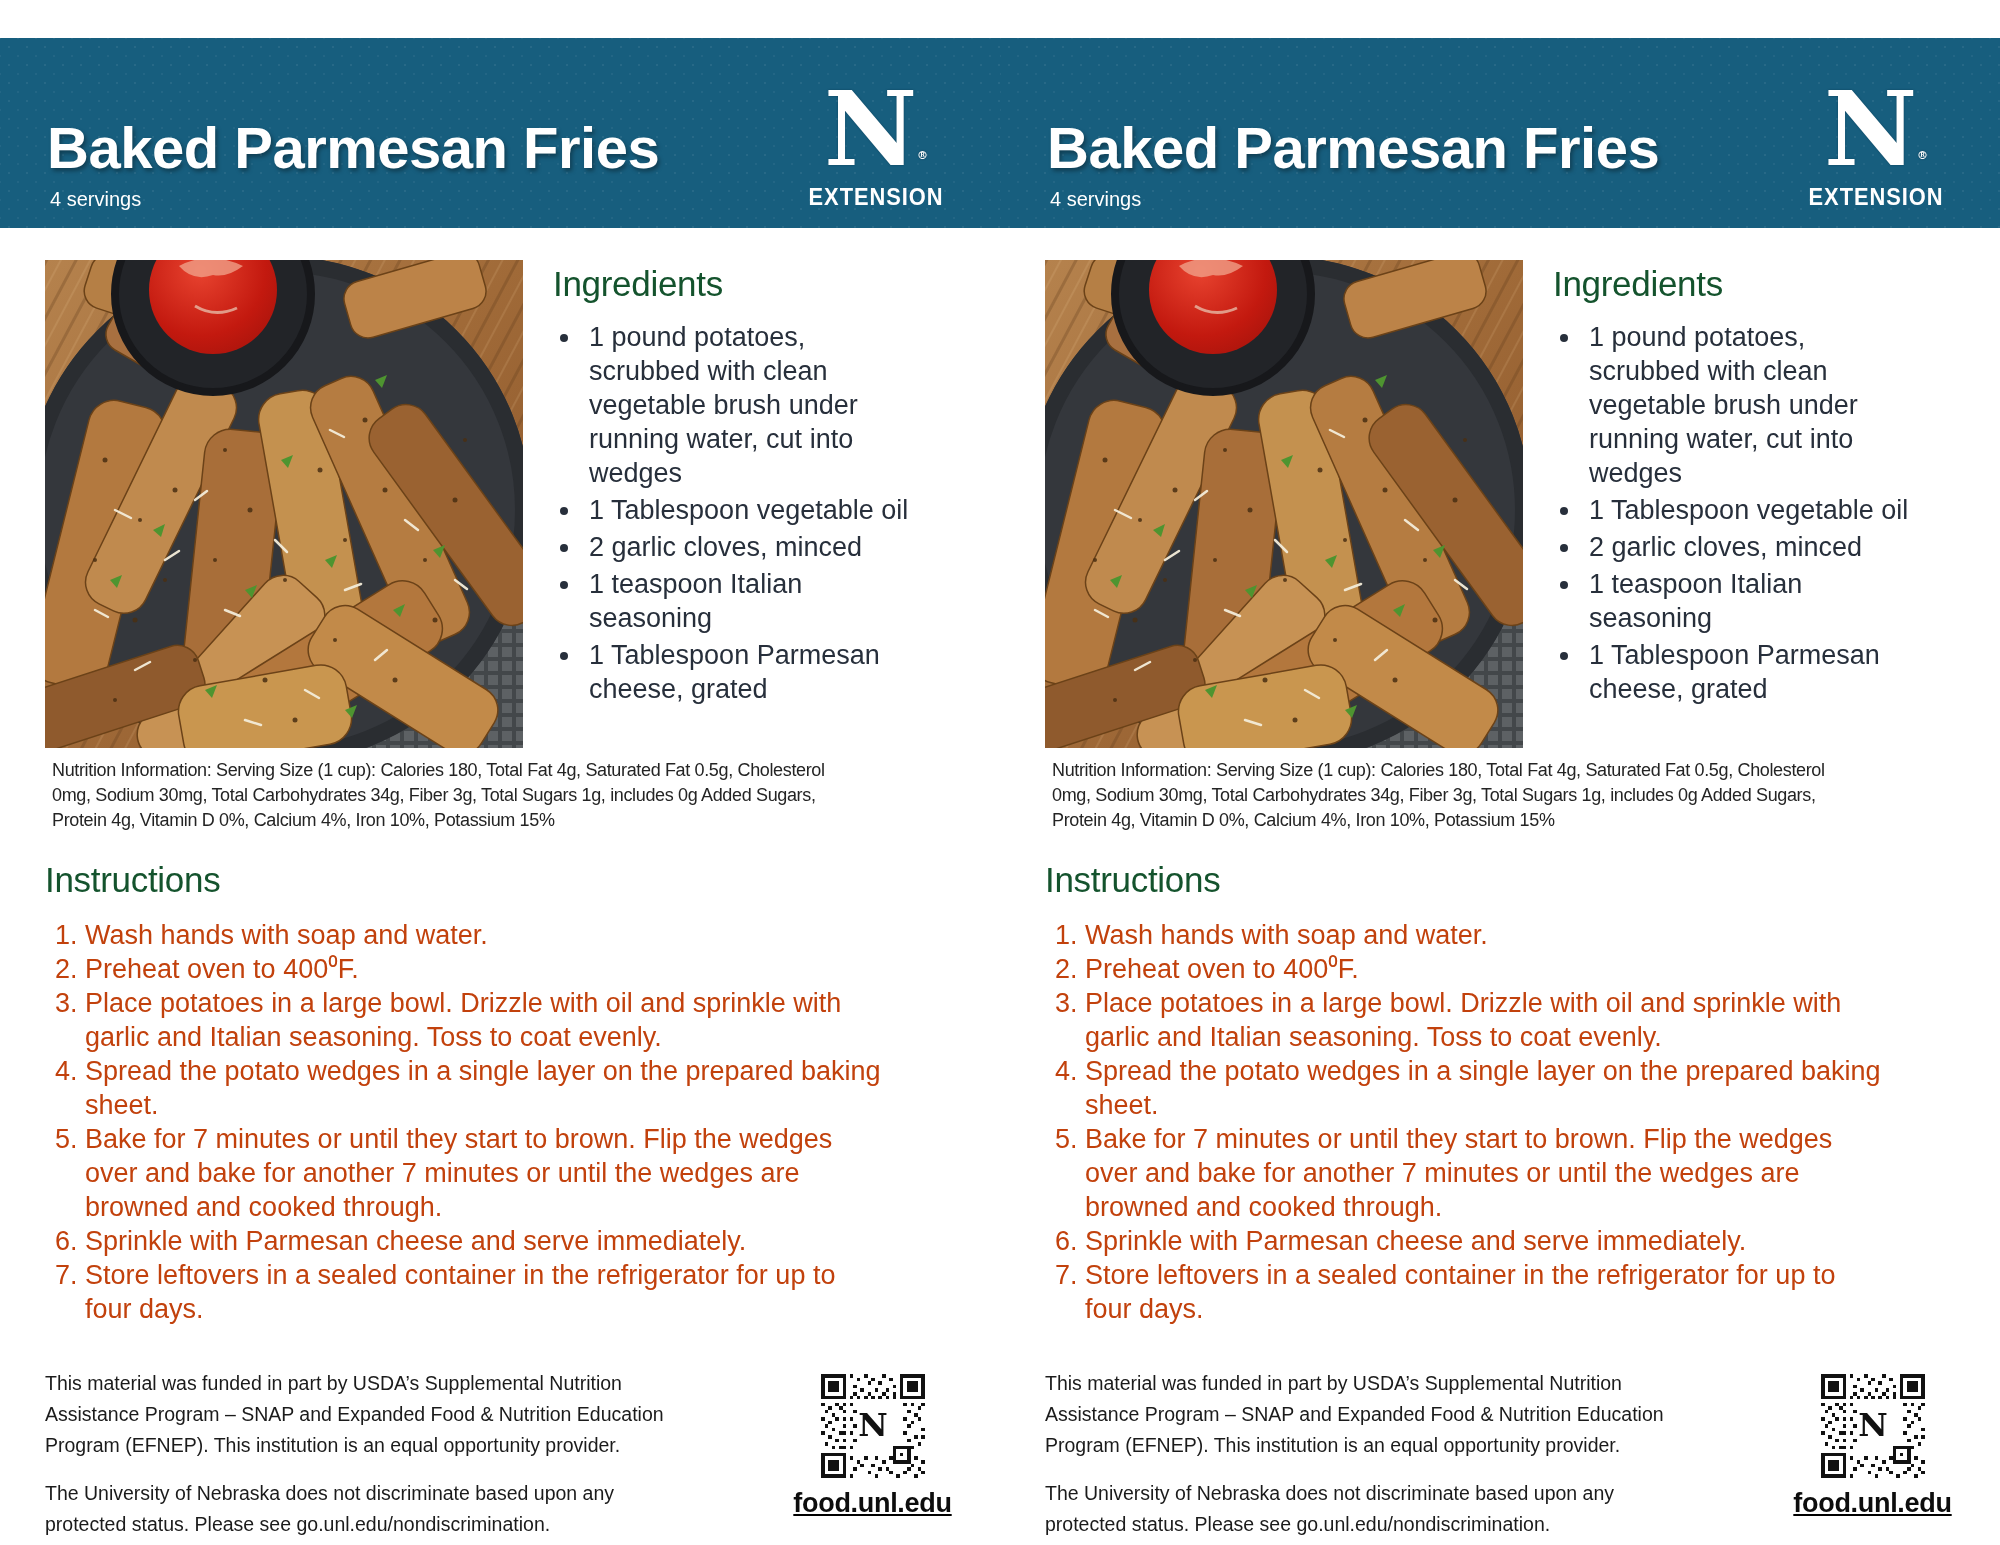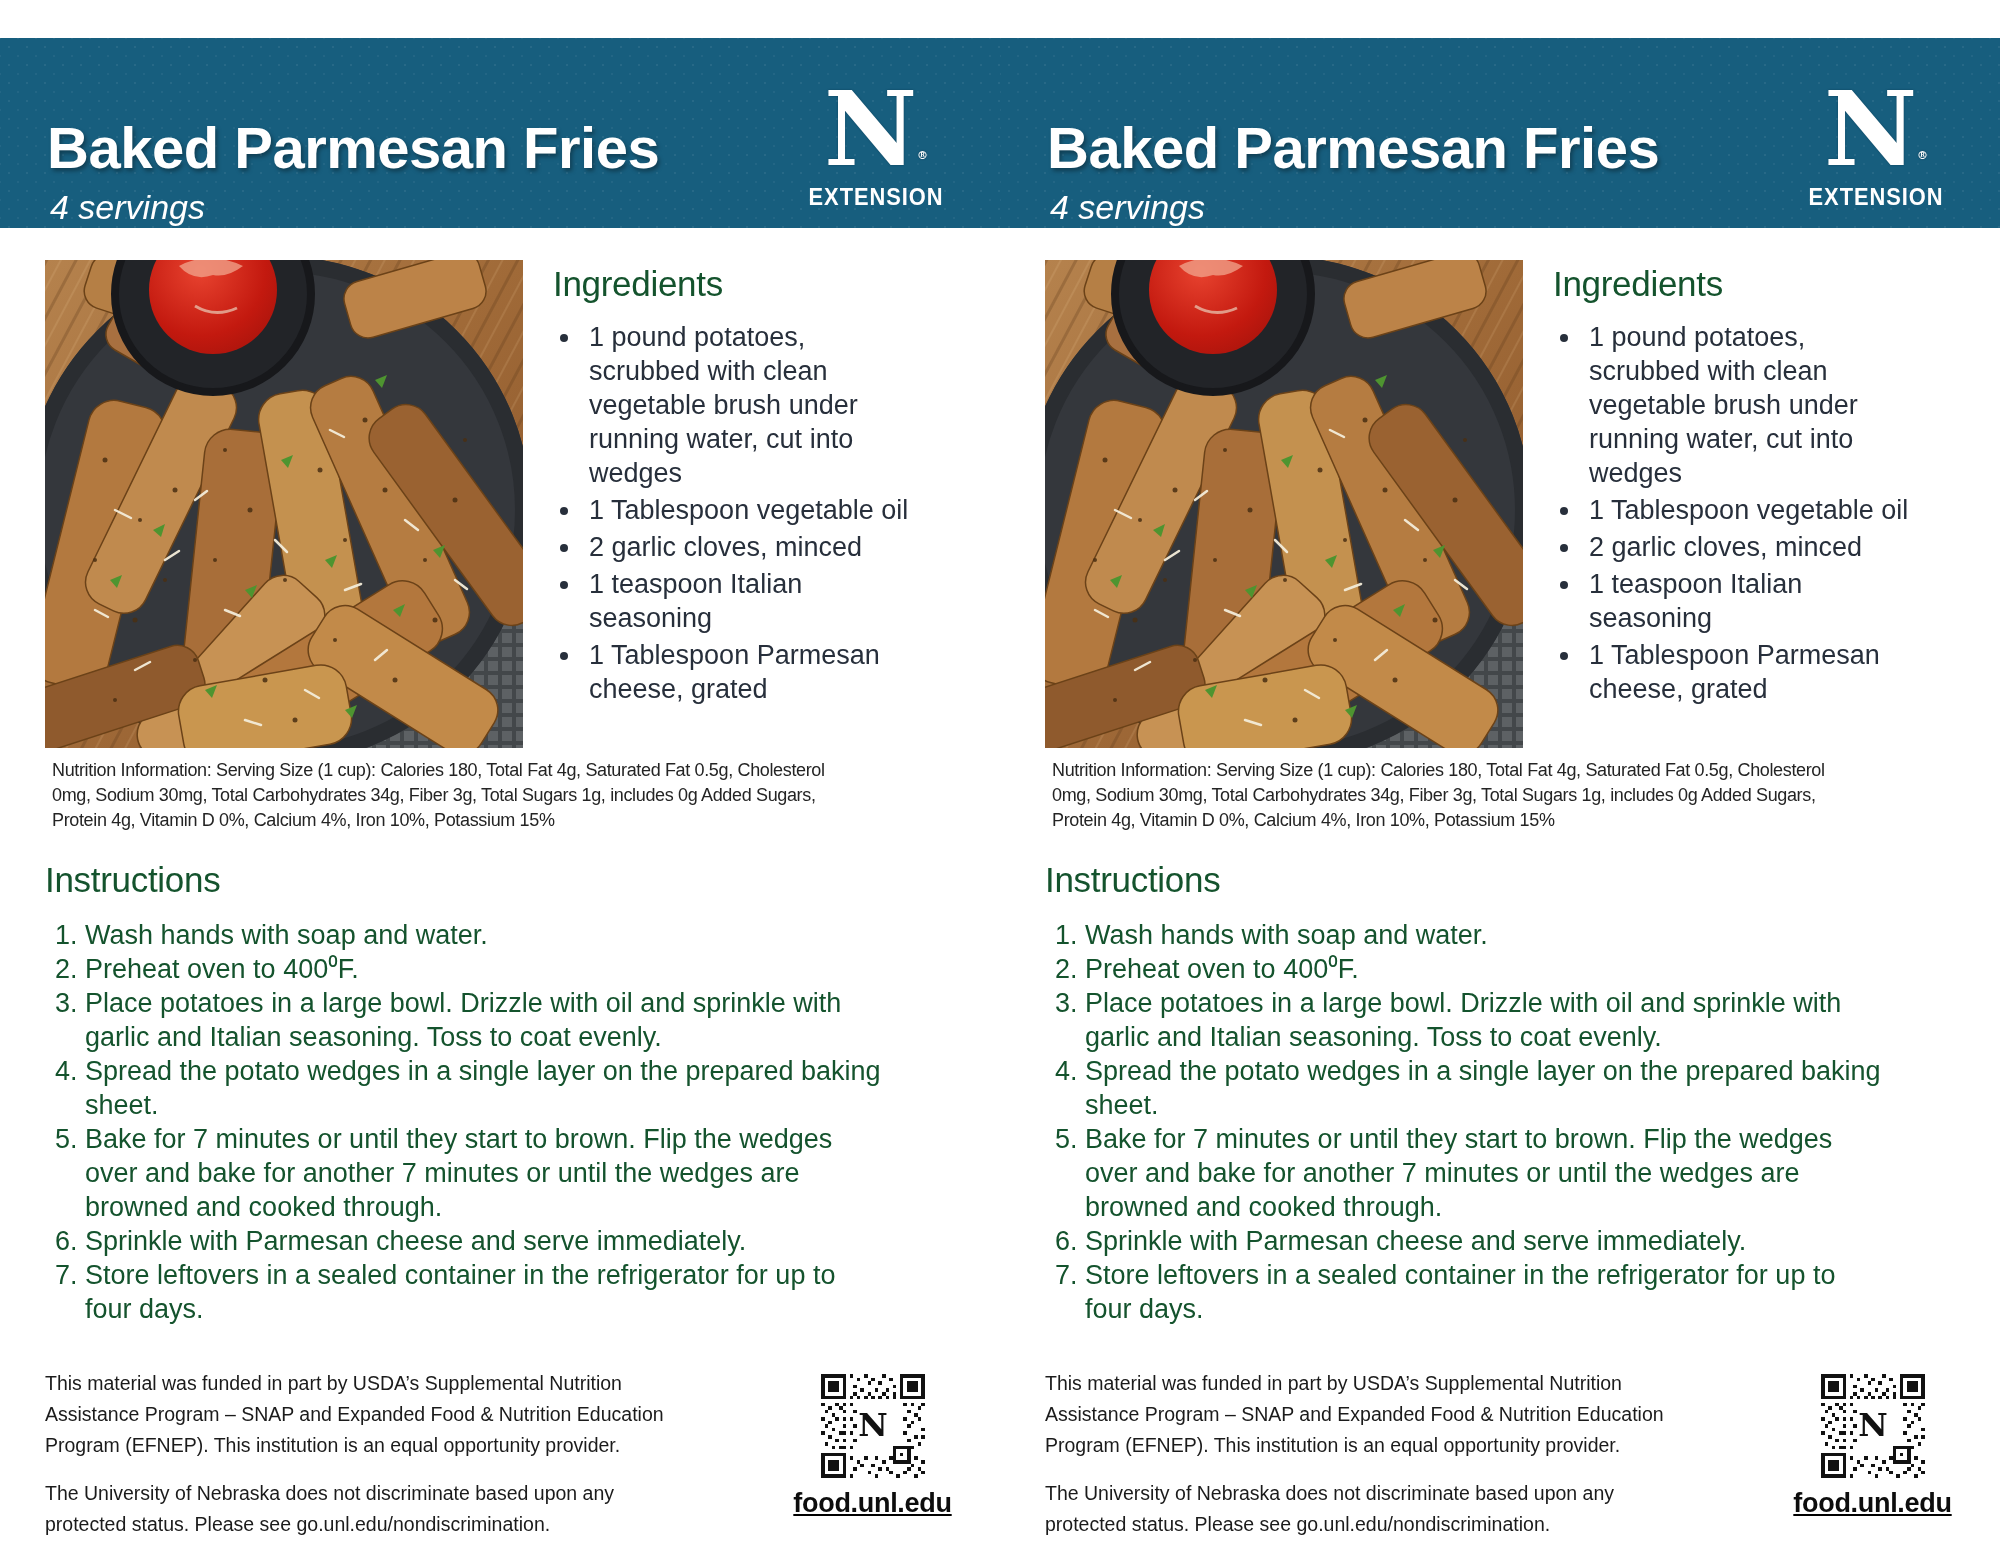--- a/index.html
+++ b/index.html
@@ -7,21 +7,21 @@
         font-family:"Liberation Sans",sans-serif;}
   .card{width:1000px;height:1545px;position:relative;flex:0 0 auto;margin-top:8px;}
 
   
   .band{position:absolute;left:0;right:0;top:30px;height:190px;background:#175E7E;
         background-image:radial-gradient(rgba(255,255,255,.07) 1.2px,transparent 1.4px),
                          radial-gradient(rgba(255,255,255,.05) 1.2px,transparent 1.4px);
         background-size:18px 18px,18px 18px;background-position:0 0,9px 9px;}
   .title{position:absolute;left:47px;top:76px;font-size:58px;font-weight:700;color:#fff;
          letter-spacing:-.5px;white-space:nowrap;text-shadow:2px 3px 4px rgba(0,0,0,.35);}
-  .subtitle{position:absolute;left:50px;top:150px;font-size:34px;font-style:italic;color:#fff;}
+  .subtitle{position:absolute;left:50px;top:150px;font-size:20px;color:#fff;}
   .logo{position:absolute;right:44px;top:40px;width:160px;text-align:center;color:#fff;}
   .logo-n{font-family:"DejaVu Serif",serif;font-weight:bold;font-size:102px;line-height:1;
           text-shadow:0 0 2px rgba(10,60,85,.9);}
   .logo-reg{font-size:11px;vertical-align:6px;}
   .logo-ext{margin-top:4px;font-size:23px;font-weight:700;letter-spacing:1px;transform:scaleX(.95);
             transform-origin:center;}
 
   
   .photo{position:absolute;left:45px;top:252px;width:478px;height:488px;}
   .photo svg{display:block;width:100%;height:100%;}
@@ -32,21 +32,21 @@
   .ing-list{margin:16px 0 0;padding-left:30px;font-size:27px;line-height:34px;color:#272F3B;}
   .ing-list li{margin-bottom:3px;padding-left:6px;}
   .pre{white-space:pre-line;}
 
   
   .nutrition{position:absolute;left:52px;top:750px;width:912px;font-size:18px;line-height:25px;
              color:#242424;letter-spacing:-.35px;}
 
   
   .instructions{position:absolute;left:45px;top:852px;width:900px;}
-  .ins-list{margin:18px 0 0;padding-left:40px;font-size:27px;line-height:34px;color:#14532d;}
+  .ins-list{margin:18px 0 0;padding-left:40px;font-size:27px;line-height:34px;color:#c2410c;}
   .ins-list li{margin:0;padding-left:0;}
 
   
   .footer{position:absolute;left:45px;top:1360px;width:915px;display:flex;justify-content:space-between;}
   .footer-text{width:700px;font-size:19.5px;line-height:31px;color:#1B1B1B;}
   .footer-text p{margin:0;}
   .footer-text p + p{margin-top:17px;}
   .footer-right{width:175px;display:flex;flex-direction:column;align-items:center;padding-top:6px;text-decoration:underline;}
   .qr{width:104px;height:104px;}
   .site{margin-top:10px;font-size:27px;font-weight:700;color:#0d0d0d;letter-spacing:-.3px;}

